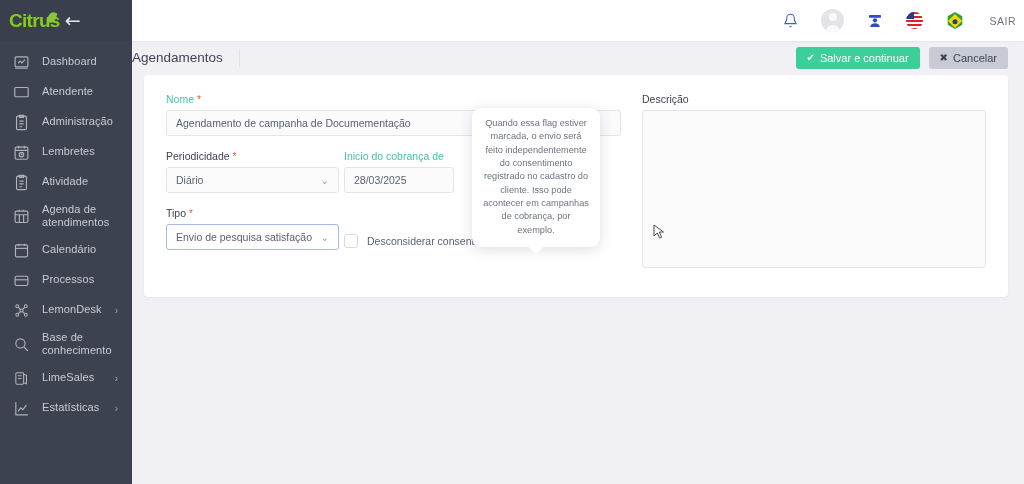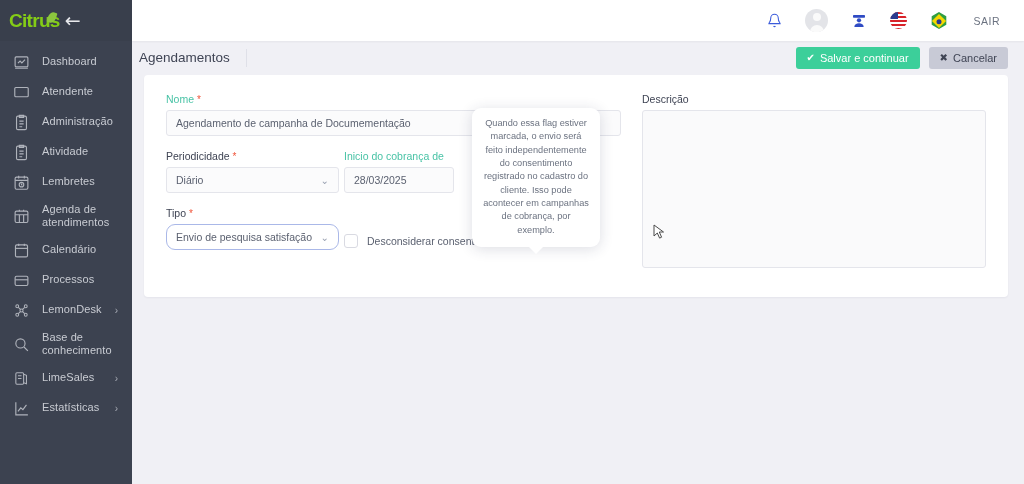--- a/index.html
+++ b/index.html
@@ -61,21 +61,21 @@
     position: absolute; right: 14px; top: 50%; transform: translateY(-50%);
     font-size: 10px; color: #a6aab4;
   }
 
   
   .main { flex: 1; position: relative; height: 484px; background: #f0f0f5; }
 
   .topbar {
     height: 41px; background: #ffffff;
     display: flex; align-items: center; justify-content: flex-end;
-    padding-right: 24px;
+    padding-right: 8px;
     box-shadow: 0 1px 2px rgba(0,0,0,.05);
     position: relative; z-index: 4;
   }
   .topbar-icons { display: flex; align-items: center; gap: 23px; }
   .ic-btn { cursor: pointer; display:flex; align-items:center; justify-content:center; }
   .avatar-head { width:8px;height:8px;border-radius:50%;background:#fafafa;position:relative;top:-8px;}
   .avatar-body { width:14px;height:7px;border-radius:7px 7px 0 0;background:#fafafa;position:absolute;bottom:0;}
   .avatar-wrap { position:relative; width:23px;height:23px;border-radius:50%;background:#e3e4e8;overflow:hidden;}
   .flag-us {
     width: 17px; height: 17px; border-radius: 50%; overflow: hidden;
@@ -94,21 +94,20 @@
     display:flex;align-items:center;justify-content:center;}
   .flag-br .globe { width:5px;height:5px;border-radius:50%;background:#2a3b8f;transform:rotate(-45deg);}
   .sair {
     font-size: 10.5px; color: #6b7280; letter-spacing: .5px;
     margin-left: 26px; cursor: pointer;
   }
 
   
   .page-head {
     height: 34px; display: flex; align-items: center;
-    padding-left: 7px;
   }
   .page-title {
     font-size: 13.5px; color: #3f4454; padding: 0 16px 0 0;
     border-right: 1px solid #dfe0e8; line-height: 18px; height: 18px;
   }
   .page-actions {
     margin-left: auto; display: flex; gap: 9px; padding-right: 16px;
   }
   .btn {
     height: 22px; border-radius: 3px; border: none;
@@ -149,21 +148,21 @@
   }
   .input-nome { width: 100%; }
   .row { display: flex; gap: 5px; }
   .fg { margin-bottom: 14px; }
   .w-half { width: 173px; }
   .select { position: relative; justify-content: flex-start; cursor: pointer; }
   .select .chev {
     position: absolute; right: 9px; top: 50%; transform: translateY(-50%);
     color: #98a0b0; font-size: 10px; font-family: "DejaVu Sans", sans-serif;
   }
-  .select.focused { border-color: #aab8e8; background: #ffffff; border-radius: 9px; }
+  .select.focused { border-color: #aab8e8; background: #ffffff; }
   .datefield { width: 110px; background: #fbfbfc; }
 
   .check-row {
     display: flex; align-items: center; gap: 9px;
     margin-top: 7px; position: relative;
   }
   .checkbox {
     width: 14px; height: 14px; border: 1px solid #d9dae2;
     border-radius: 3px; background: #fff; cursor: pointer; flex:0 0 14px;
   }
@@ -252,38 +251,38 @@
               <path d="M9 2h6v3H9z"></path>
               <path d="M9 10h6M9 14h6M9 18h4"></path>
           </svg>
         </span>
         <span class="nav-label">Administração</span>
       </div>
 
       <div class="nav-item">
         <span class="nav-icon">
           <svg width="17" height="17" viewBox="0 0 24 24" fill="none" stroke="#c9ccd3" stroke-width="1.6">
-            <rect x="5" y="3" width="14" height="19" rx="2"></rect>
-              <path d="M9 2h6v3H9z"></path>
-              <path d="M9 10h6M9 14h6M9 18h4"></path>
-          </svg>
-        </span>
-        <span class="nav-label">Atividade</span>
-      </div>
-
-      <div class="nav-item">
-        <span class="nav-icon">
-          <svg width="17" height="17" viewBox="0 0 24 24" fill="none" stroke="#c9ccd3" stroke-width="1.6">
             <rect x="3" y="4.5" width="18" height="17" rx="2"></rect>
               <path d="M3 9h18M8 2.5v4M16 2.5v4"></path>
             <circle cx="12" cy="15" r="3.2"></circle>
               <path d="M12 13.3V15l1.2.9"></path>
           </svg>
         </span>
         <span class="nav-label">Lembretes</span>
+      </div>
+
+      <div class="nav-item">
+        <span class="nav-icon">
+          <svg width="17" height="17" viewBox="0 0 24 24" fill="none" stroke="#c9ccd3" stroke-width="1.6">
+            <rect x="5" y="3" width="14" height="19" rx="2"></rect>
+              <path d="M9 2h6v3H9z"></path>
+              <path d="M9 10h6M9 14h6M9 18h4"></path>
+          </svg>
+        </span>
+        <span class="nav-label">Atividade</span>
       </div>
 
 
       <div class="nav-item tall">
         <span class="nav-icon">
           <svg width="17" height="17" viewBox="0 0 24 24" fill="none" stroke="#c9ccd3" stroke-width="1.6">
             <rect x="3" y="4.5" width="18" height="16" rx="2"></rect>
               <path d="M3 9.5h18M9 4.5v-2M15 4.5v-2M9 9.5v11M15 9.5v11"></path>
           </svg>
         </span>

